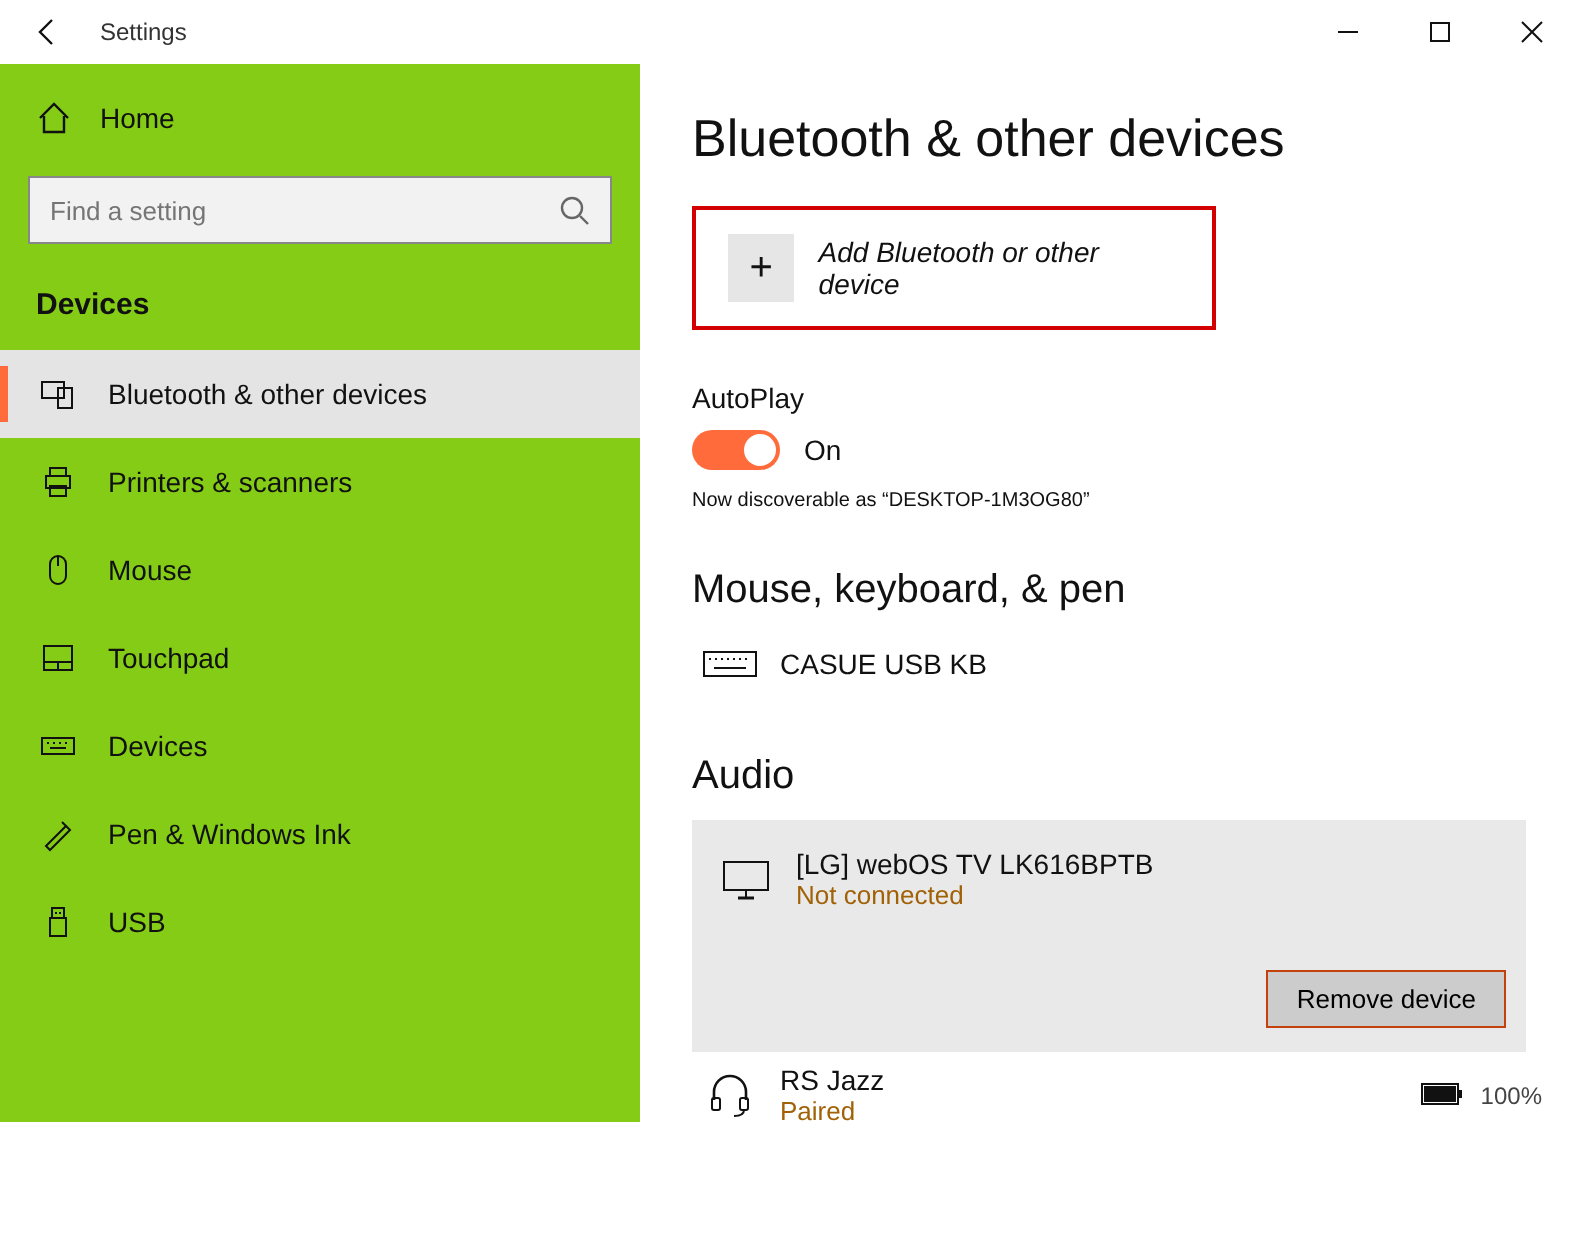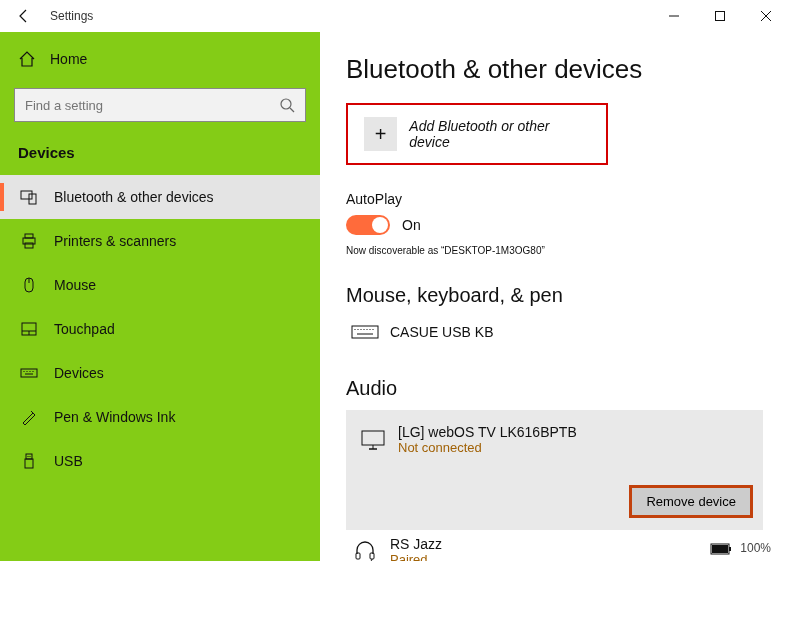--- a/index.html
+++ b/index.html
@@ -33,23 +33,23 @@
 .toggle::after { content: ""; position: absolute; right: 2px; top: 2px; width: 16px; height: 16px; background: #fff; border-radius: 50%; }
 .disc { font-size: 10px; margin-bottom: 28px; }
 .subhead { font-size: 20px; font-weight: 400; margin-bottom: 10px; }
 .dev-row { display: flex; align-items: center; padding: 6px 0 6px 2px; }
 .dev-row .icon { width: 34px; display: flex; align-items: center; justify-content: center; }
 .dev-row .txt { margin-left: 8px; }
 .dev-name { font-size: 14px; }
 .dev-status { font-size: 13px; color: #a16207; }
 .audio-sel { background: #e9e9e9; padding: 10px 10px 12px 10px; margin-top: 6px; }
 .audio-sel .dev-row { padding: 4px 0; }
-.remove-btn { margin-left: auto; margin-top: 26px; background: #ccc; border: 3px solid #c2410c; padding: 6px 14px; font-size: 13px; cursor: pointer; float: right; }
+.remove-btn { margin-left: auto; margin-top: 26px; background: #ccc; border: 1px solid #c2410c; padding: 6px 14px; font-size: 13px; cursor: pointer; float: right; }
 .audio-section { margin-top: 30px; }
-.systray { position: absolute; right: 18px; bottom: 6px; display: flex; align-items: flex-end; gap: 8px; font-size: 12px; color: #444; }
+.systray { position: absolute; right: 18px; bottom: 6px; display: flex; align-items: flex-start; gap: 8px; font-size: 12px; color: #444; }
 svg { display: block; }
 </style>
 </head>
 <body>
 
 <div class="window">
   <div class="titlebar">
     <div class="back">
       <svg width="16" height="16" viewBox="0 0 16 16">
           <path d="M10 2 L4 8 L10 14" stroke="#111" stroke-width="1.2" fill="none"></path>

